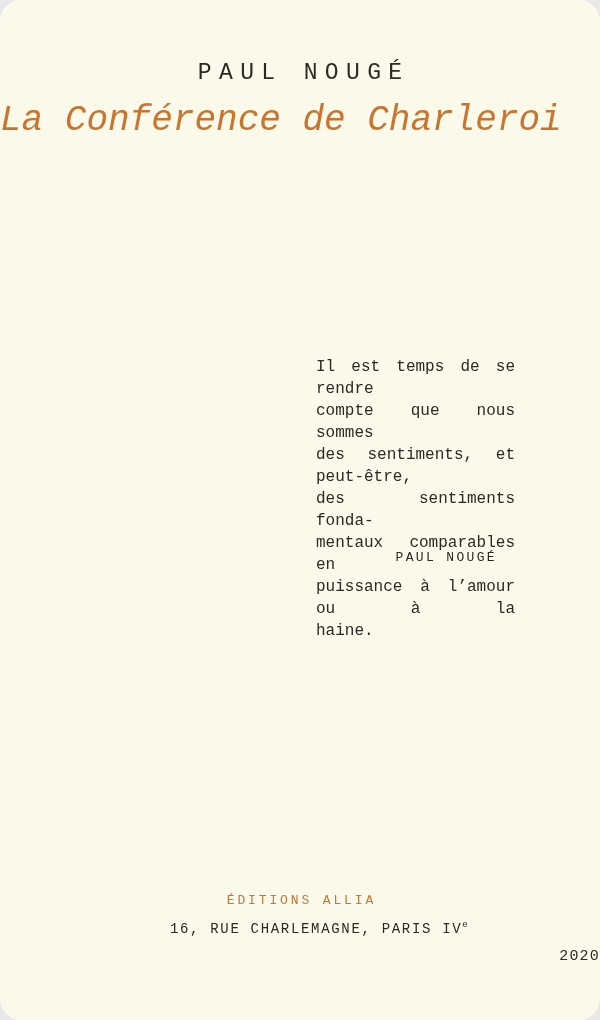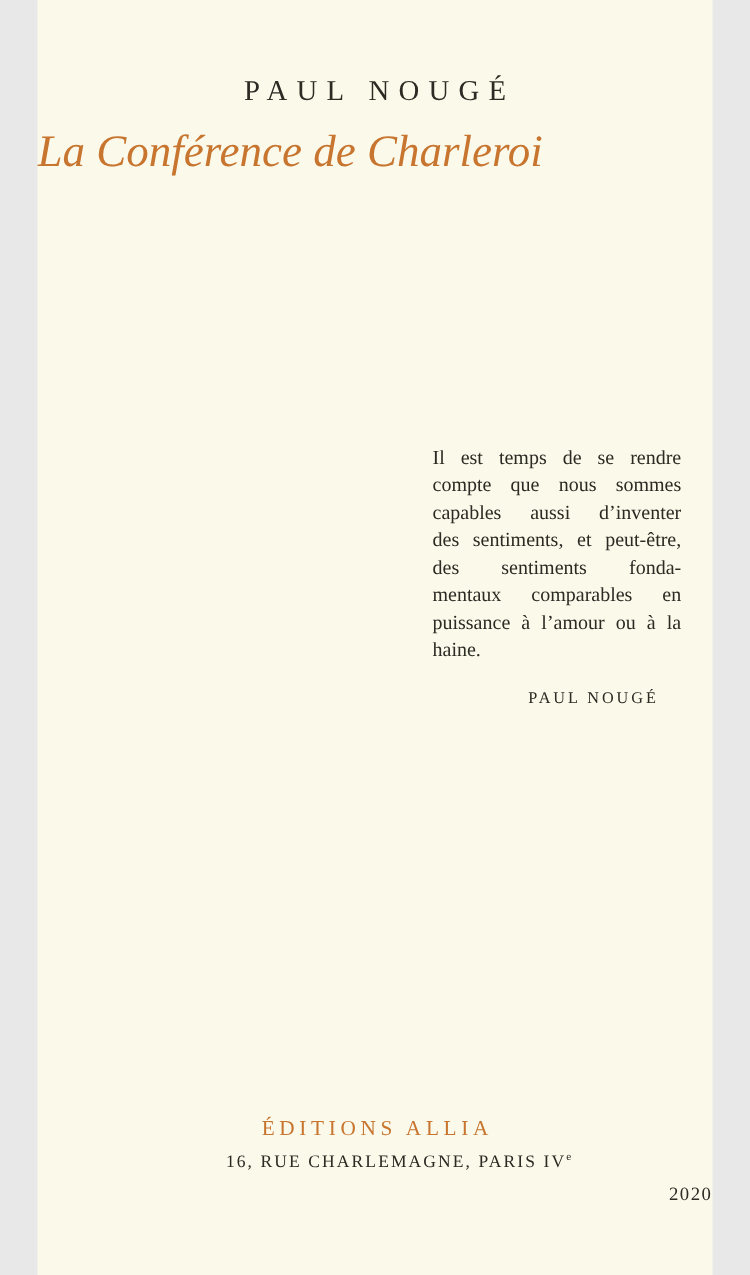--- a/index.html
+++ b/index.html
@@ -4,26 +4,27 @@
 <style>
   :root{
     --background:#FBF9EA;
     --ink:#2B2A23;
     --accent:#C7752F;
   }
   *{margin:0;padding:0;box-sizing:border-box;}
   html,body{background:#e8e8e8;}
   .cover{
     position:relative;
-    width:540px;height:1020px;
+    width:600px;height:1020px;
     margin:0 auto;
     background:var(--background);
-    font-family:Liberation Serif, serif;
+    font-family:Liberation Mono, monospace;
     color:var(--ink);
     overflow:hidden;
+    border-radius:21px;
   }
   .author{
     position:absolute;top:60px;left:0;right:0;
     text-align:center;
     font-size:23px;
     letter-spacing:0.32em;
     text-indent:0.32em; 
     color:var(--ink);
   }
   .book-title{
@@ -51,21 +52,21 @@
     position:absolute;left:300px;top:550px;width:215px;
     text-align:right;
     padding-right:18px;
     font-size:13px;
     letter-spacing:0.18em;
     color:var(--ink);
   }
   .imprint-publisher{
     position:absolute;top:893px;left:0;right:0;
     text-align:center;
-    font-size:17px;
+    font-size:13px;
     letter-spacing:0.22em;
     text-indent:0.22em;
     color:var(--accent);
   }
   .imprint-address{
     position:absolute;top:920px;left:0;right:0;
     text-align:center;
     font-size:14px;
     letter-spacing:0.12em;
     text-indent:0.12em;
@@ -91,21 +92,20 @@
 
 <div class="cover">
 
   <div class="author">PAUL NOUGÉ</div>
 
   <div class="book-title">La Conférence de Charleroi</div>
 
   <div class="quote">
     <div class="quote-line">Il est temps de se rendre</div>
     <div class="quote-line">compte que nous sommes</div>
-    <div class="quote-line">capables aussi d’inventer</div>
     <div class="quote-line">des sentiments, et peut-être,</div>
     <div class="quote-line">des sentiments fonda-</div>
     <div class="quote-line">mentaux comparables en</div>
     <div class="quote-line">puissance à l’amour ou à la</div>
     <div class="quote-line final">haine.</div>
   </div>
 
   <div class="quote-attribution">PAUL NOUGÉ</div>
 
   <div class="imprint-publisher">ÉDITIONS ALLIA</div>

